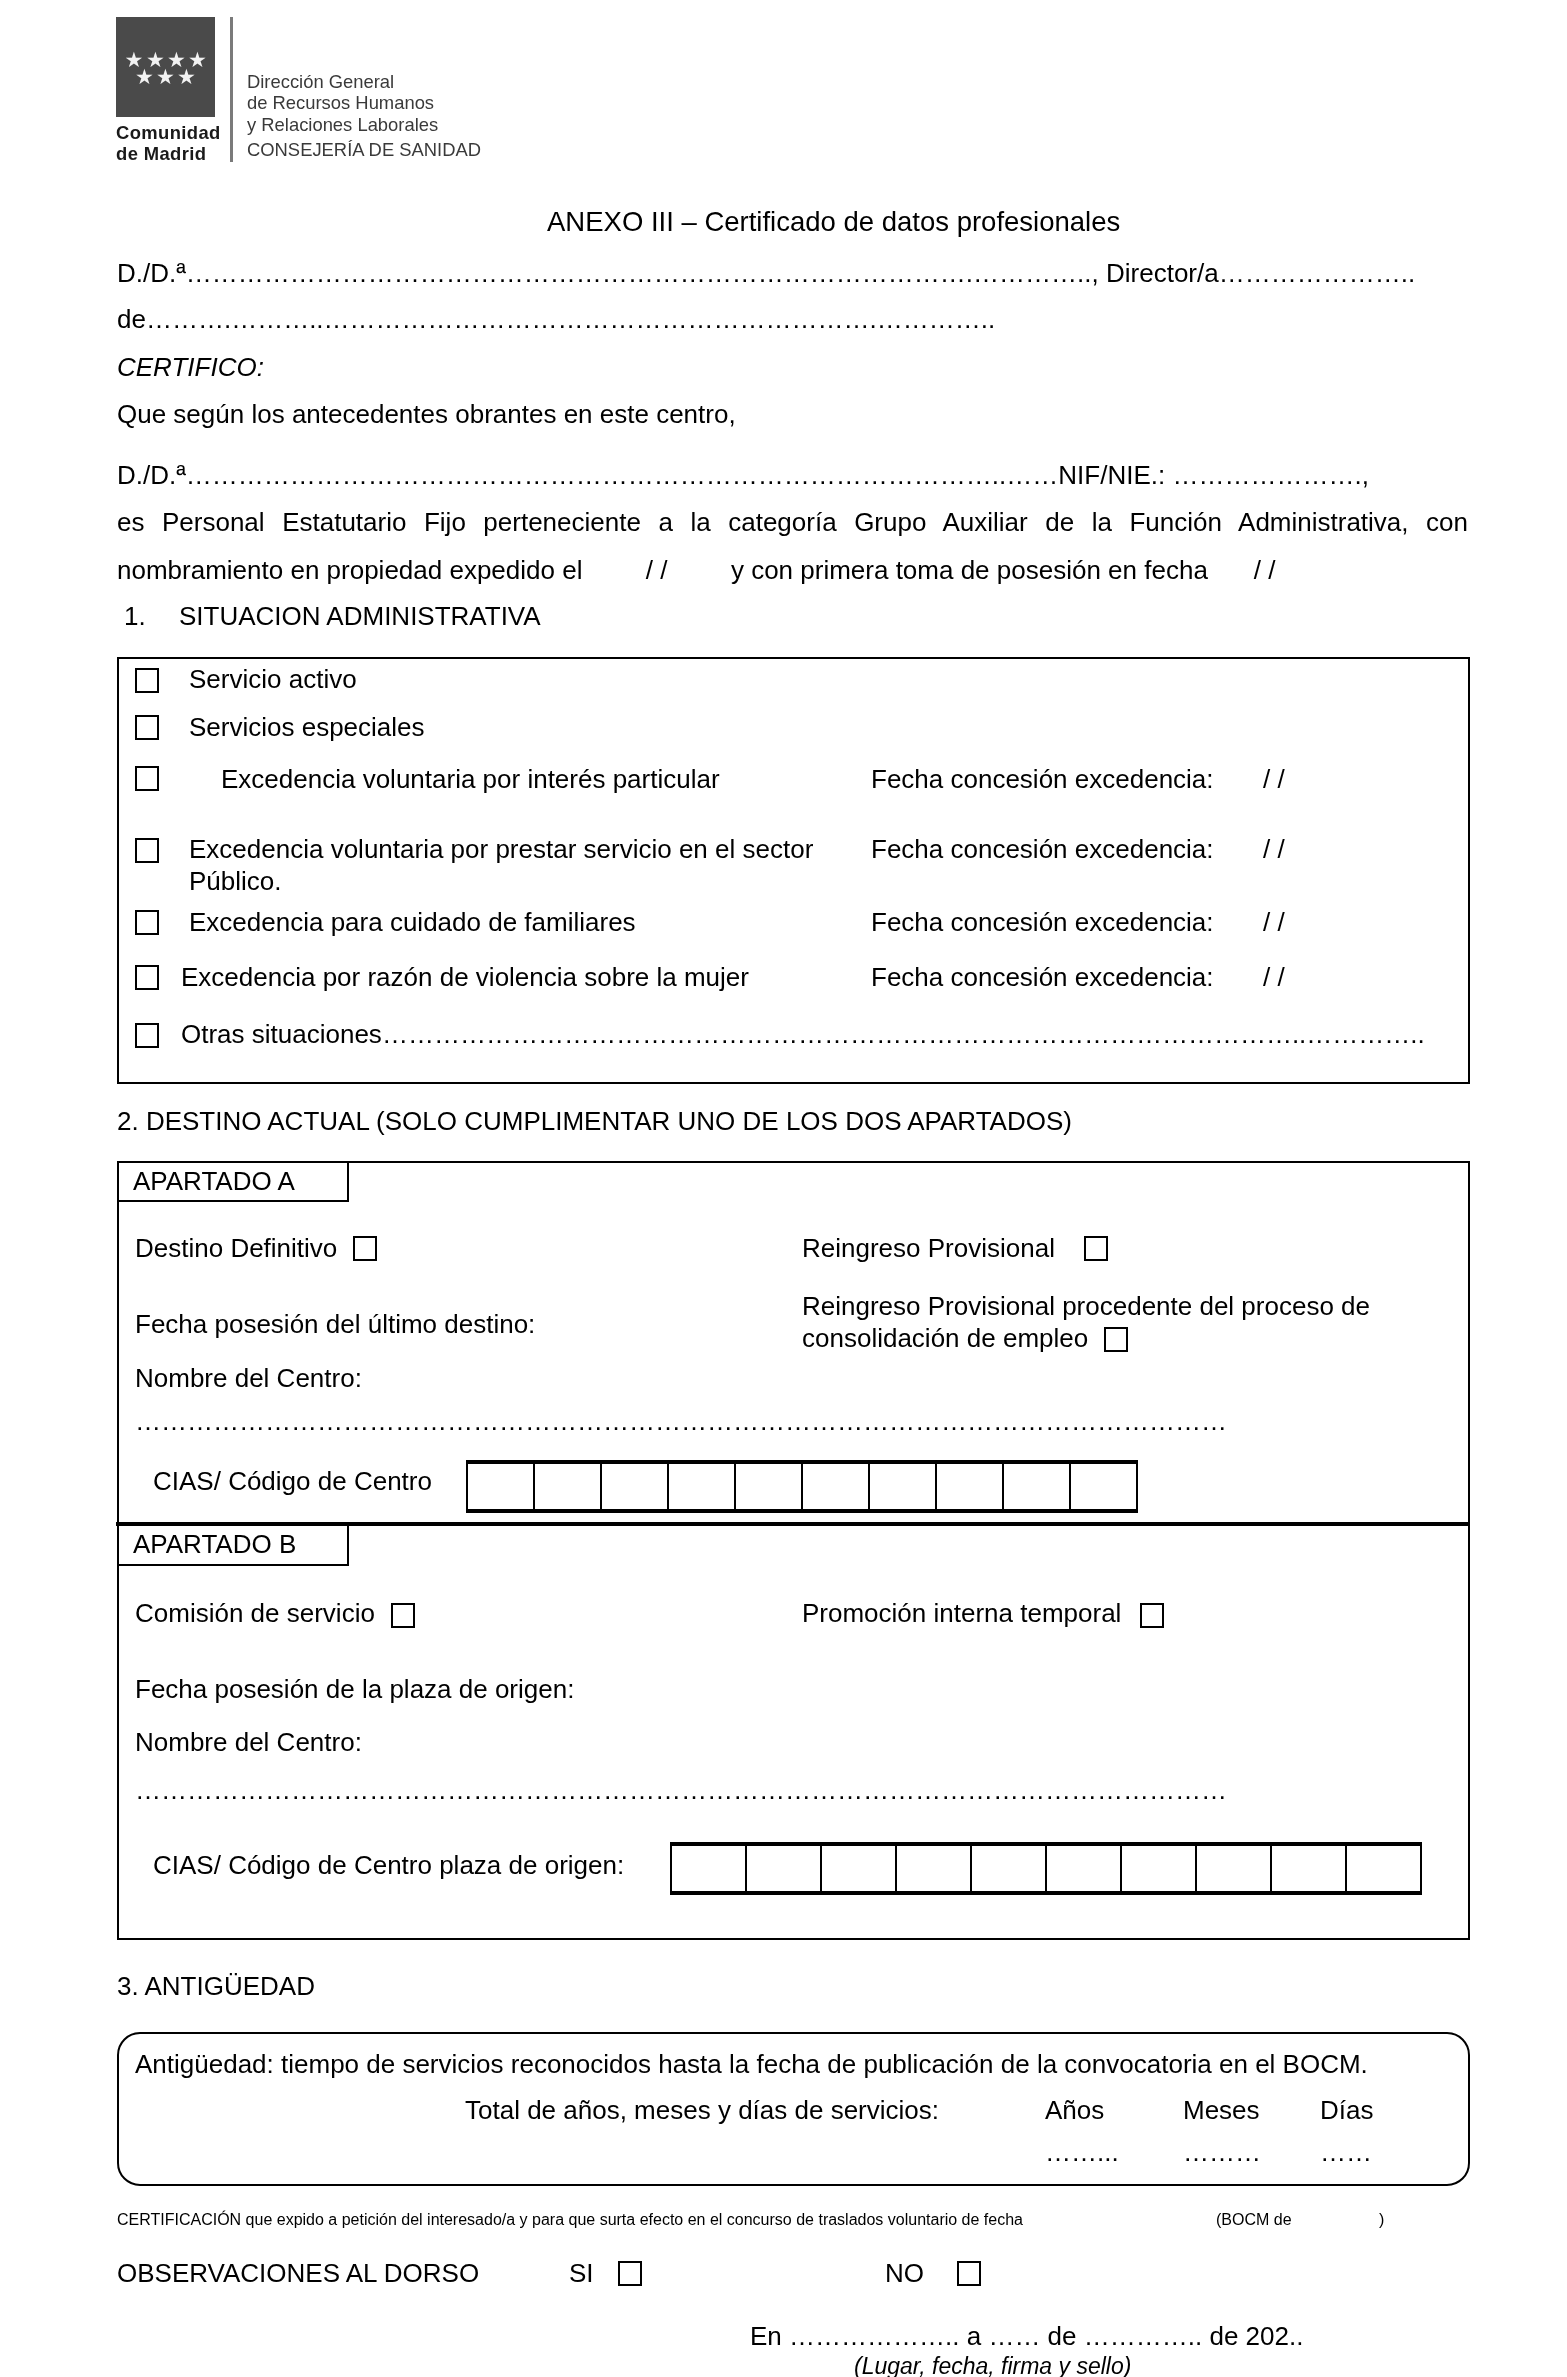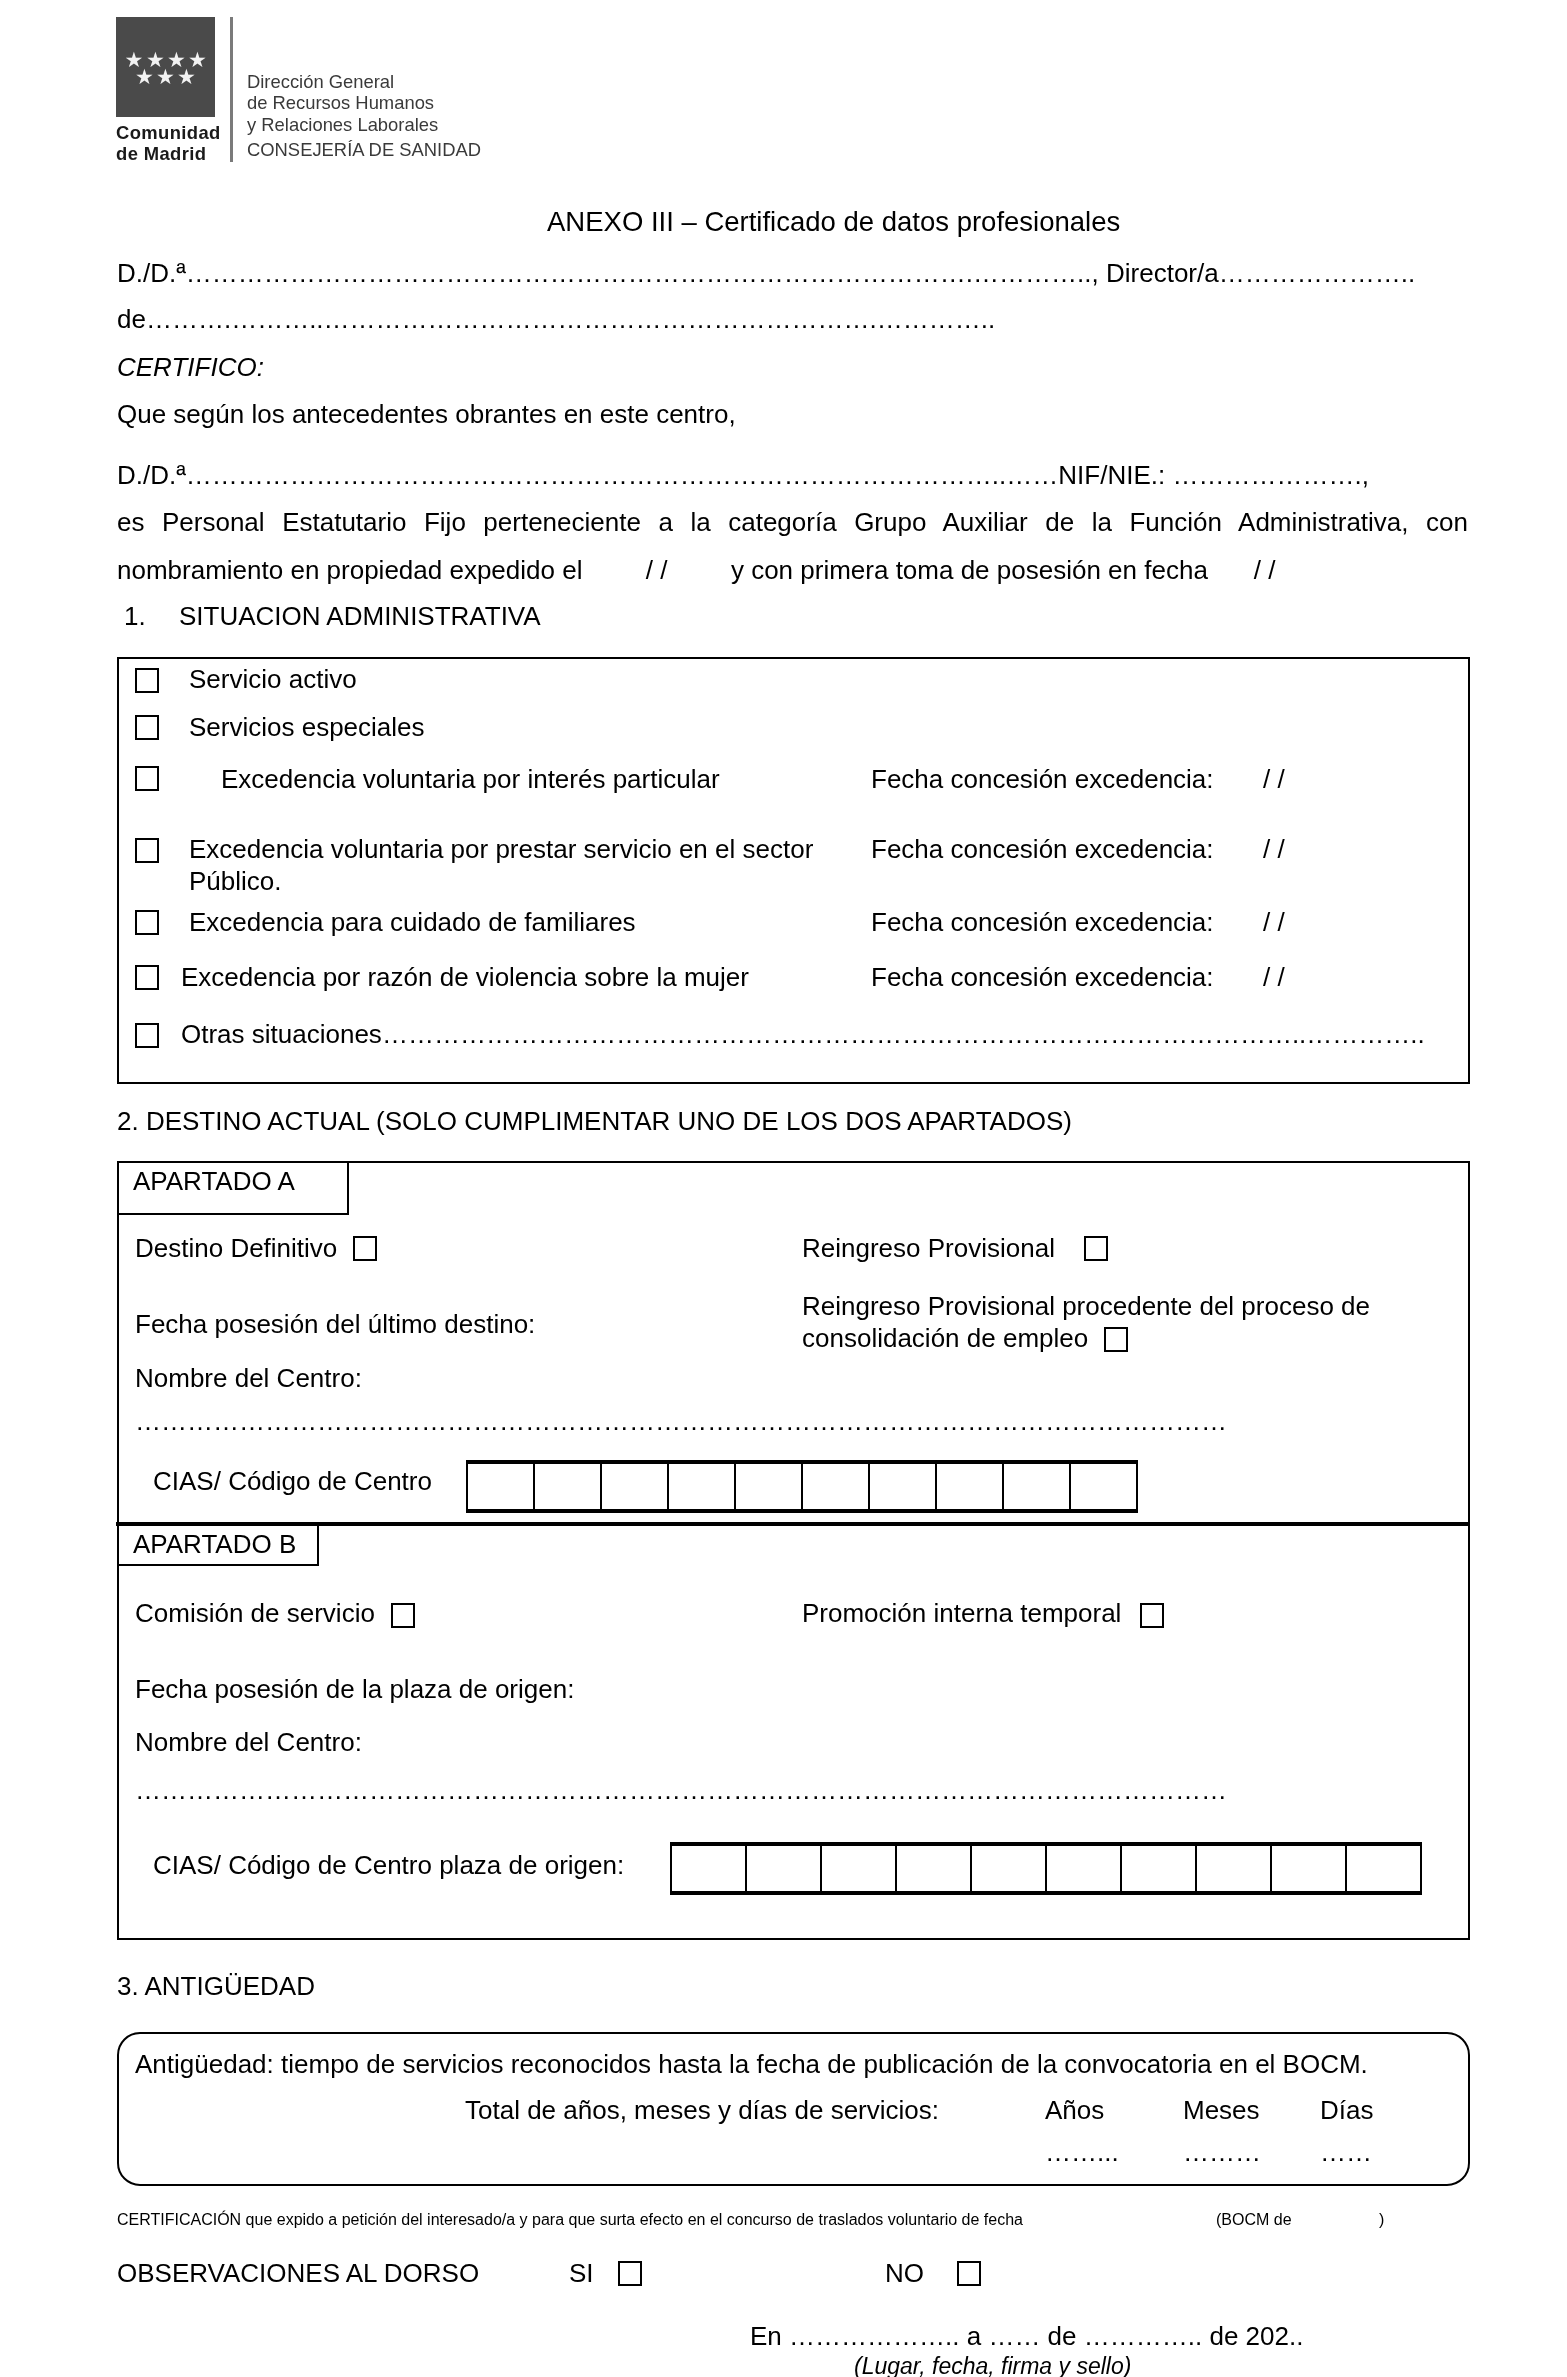--- a/index.html
+++ b/index.html
@@ -101,21 +101,21 @@
   <div class="cb" style="left:16px;top:364px;"></div>
   <div class="abs t" style="left:62px;top:361px;">
     <span>Otras situaciones</span><span>……………………………………………………………………………………………..…………..</span>
   </div>
 </div>
 
 <div class="abs t" style="left:117px;top:1107px;">2. DESTINO ACTUAL (SOLO CUMPLIMENTAR UNO DE LOS DOS APARTADOS)</div>
 
 <div class="box" style="left:117px;top:1161px;width:1353px;height:779px;">
 
-  <div class="label-box" style="left:0;top:0;width:230px;height:52px;">APARTADO A</div>
+  <div class="label-box" style="left:0;top:0;width:230px;height:39px;">APARTADO A</div>
 
   <div class="abs t" style="left:16px;top:71px;">Destino Definitivo</div>
   <div class="cb" style="left:234px;top:73px;"></div>
 
   <div class="abs t" style="left:683px;top:71px;">Reingreso Provisional</div>
   <div class="cb" style="left:965px;top:73px;"></div>
 
   <div class="abs t" style="left:16px;top:147px;">Fecha posesión del último destino:</div>
 
   <div class="abs t" style="left:683px;top:129px;">Reingreso Provisional procedente del proceso de</div>
@@ -134,21 +134,21 @@
     <div class="cell"></div>
     <div class="cell"></div>
     <div class="cell"></div>
     <div class="cell"></div>
     <div class="cell"></div>
     <div class="cell"></div>
   </div>
 
   <div class="divider" style="left:-2.8px;top:359px;width:1353px;"></div>
 
-  <div class="label-box" style="left:0;top:363px;width:200px;height:40px;">APARTADO B</div>
+  <div class="label-box" style="left:0;top:363px;width:230px;height:40px;">APARTADO B</div>
 
   <div class="abs t" style="left:16px;top:436px;">Comisión de servicio</div>
   <div class="cb" style="left:272px;top:440px;"></div>
 
   <div class="abs t" style="left:683px;top:436px;">Promoción interna temporal</div>
   <div class="cb" style="left:1021px;top:440px;"></div>
 
   <div class="abs t" style="left:16px;top:512px;">Fecha posesión de la plaza de origen:</div>
   <div class="abs t" style="left:16px;top:565px;">Nombre del Centro:</div>
   <div class="abs t" style="left:16px;top:613px;">………………………………………………………………………………………………………………</div>

